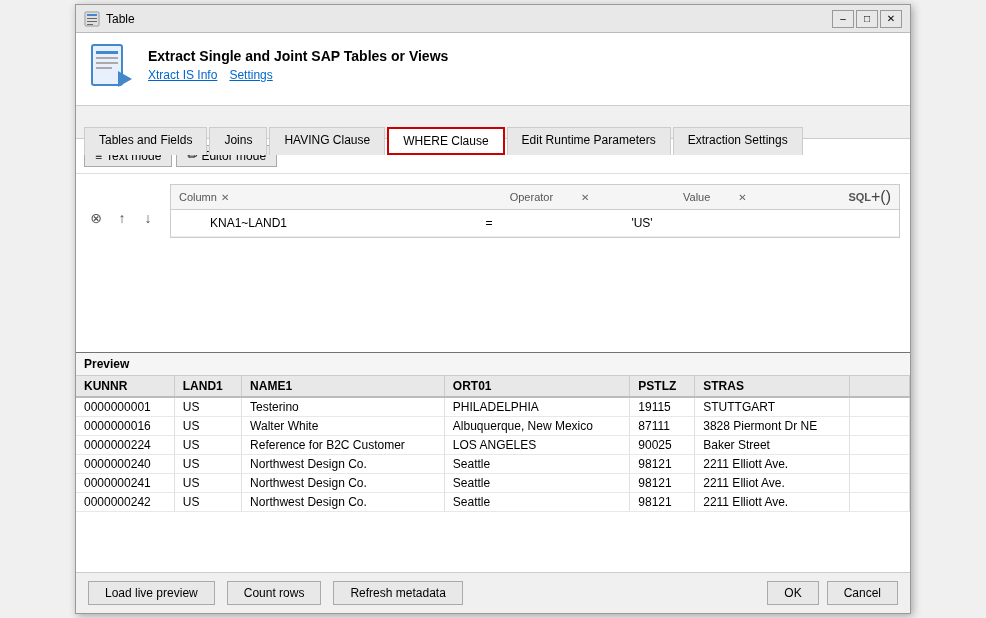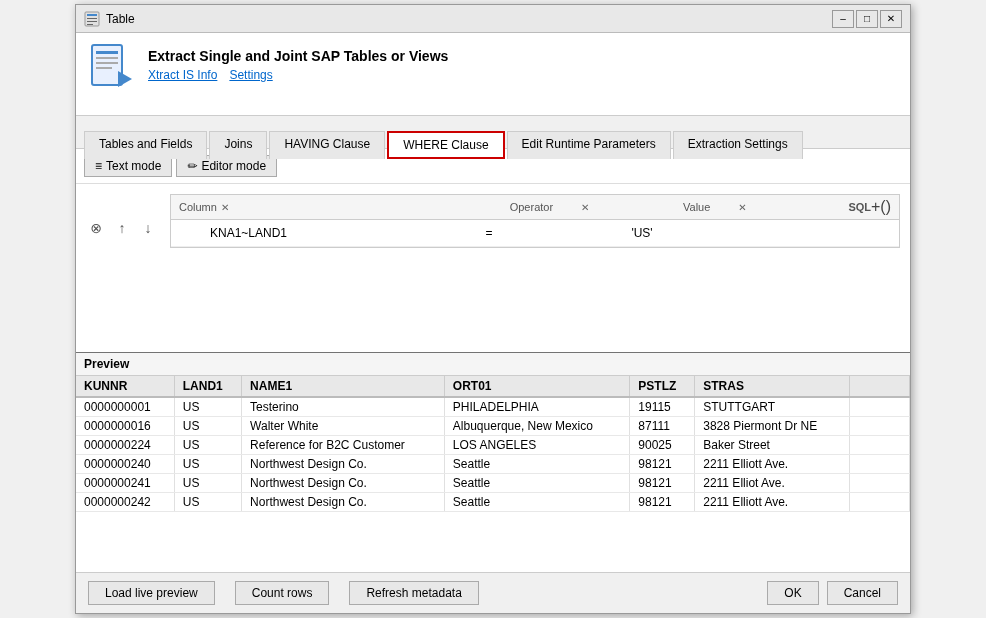--- a/index.html
+++ b/index.html
@@ -52,21 +52,21 @@
       border: 1px solid #999;
       cursor: pointer;
       display: flex;
       align-items: center;
       justify-content: center;
       font-size: 10px;
     }
 
     .header-area {
       background: white;
-      padding: 8px 12px 20px 12px;
+      padding: 8px 12px 10px 12px;
       border-bottom: 1px solid #ccc;
     }
     .app-header {
       display: flex;
       align-items: center;
       gap: 12px;
       margin-bottom: 6px;
     }
     .app-icon {
       width: 48px;
@@ -108,21 +108,21 @@
     .tab {
       padding: 5px 14px;
       border: 1px solid #ccc;
       border-bottom: none;
       background: #e8e8e8;
       cursor: pointer;
       font-size: 12px;
       margin-right: 2px;
       margin-top: 4px;
       position: relative;
-      top: 11px;
+      top: 17px;
     }
     .tab.active {
       background: white;
       border: 2px solid #cc0000;
       z-index: 2;
       font-weight: normal;
     }
     .content-area {
       background: white;
       flex: 1;
@@ -256,21 +256,21 @@
     .bottom-bar {
       display: flex;
       align-items: center;
       padding: 8px 12px;
       border-top: 1px solid #ccc;
       background: #f0f0f0;
       justify-content: space-between;
     }
     .bottom-left {
       display: flex;
-      gap: 20px;
+      gap: 12px;
       align-items: flex-end;
     }
     .bottom-right {
       display: flex;
       gap: 8px;
     }
     .bottom-btn {
       padding: 4px 16px;
       border: 1px solid #aaa;
       background: #e8e8e8;

